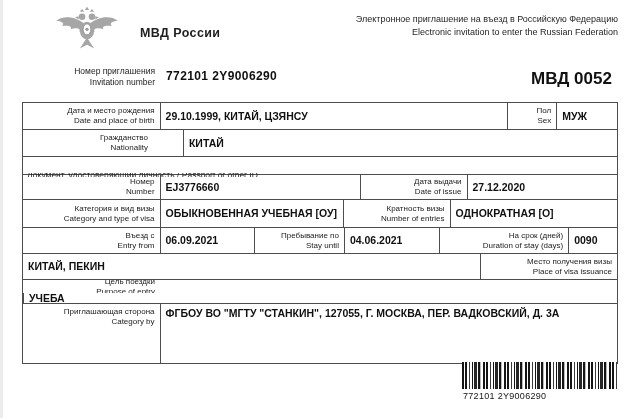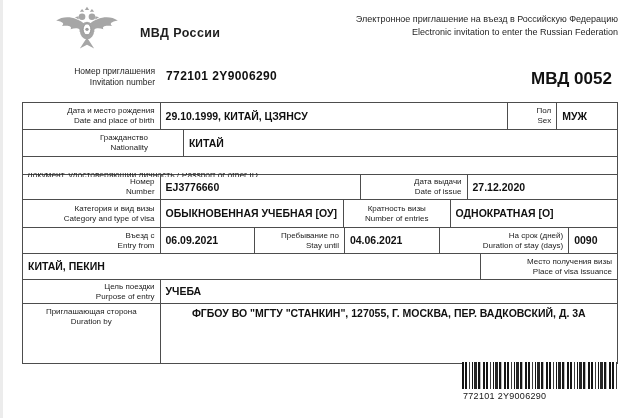--- a/index.html
+++ b/index.html
@@ -24,21 +24,21 @@
   
   .tbl { position:absolute; left:22px; top:102px; width:596px; border:1px solid #4d4d4d; box-sizing:border-box; background:#fff; }
   .row { display:flex; border-top:1px solid #4d4d4d; }
   .row:first-child { border-top:none; }
   .cell { box-sizing:border-box; border-left:1px solid #4d4d4d; padding:2px 5px;
           display:flex; flex-direction:column; justify-content:center; overflow:hidden; }
   .cell:first-child { border-left:none; }
   .lbl { text-align:right; font-size:8px; line-height:1.25; color:#222; }
   .val { font-size:10.5px; font-weight:700; color:#101010; line-height:1.15; }
   .section-head { font-size:8.5px; color:#222; padding-left:4px; }
-  .top-align { justify-content:flex-start; padding-top:3px;text-align:center; }
+  .top-align { justify-content:flex-start; padding-top:3px; }
   .w-label { width:137px; }
 
   
   .barcode {
     position:absolute; left:462px; top:362px; width:155px; height:27px;
     background:repeating-linear-gradient(90deg,
       #151515 0 2px, #fff 2px 3px, #151515 3px 5px, #fff 5px 7px,
       #3d3d3d 7px 8px, #fff 8px 10px, #151515 10px 11px, #fff 11px 12px,
       #262626 12px 15px, #fff 15px 16px, #151515 16px 18px, #b9b9b9 18px 19px, #fff 19px 21px);
   }
@@ -119,21 +119,21 @@
       </div>
       <div class="cell val" style="width:151px;">27.12.2020</div>
     </div>
 
     <div class="row" style="height:27px;">
       <div class="cell lbl w-label">
         <span>Категория и вид визы</span>
         <span>Category and type of visa</span>
       </div>
       <div class="cell val" style="width:184px;">ОБЫКНОВЕННАЯ УЧЕБНАЯ [ОУ]</div>
-      <div class="cell lbl" style="width:107px;align-items:center;">
+      <div class="cell lbl" style="width:107px;">
         <span>Кратность визы</span>
         <span>Number of entries</span>
       </div>
       <div class="cell val" style="width:168px;">ОДНОКРАТНАЯ [О]</div>
     </div>
 
     <div class="row" style="height:25px;">
       <div class="cell lbl w-label">
         <span>Въезд с</span>
         <span>Entry from</span>
@@ -152,32 +152,32 @@
     </div>
 
     <div class="row" style="height:25px;">
       <div class="cell val" style="width:459px;">КИТАЙ, ПЕКИН</div>
       <div class="cell lbl w-label">
         <span>Место получения визы</span>
         <span>Place of visa issuance</span>
       </div>
     </div>
 
-    <div class="row" style="height:23px;">
+    <div class="row" style="height:23px;flex-direction:column;">
       <div class="cell lbl w-label">
         <span>Цель поездки</span>
         <span>Purpose of entry</span>
       </div>
       <div class="cell val" style="width:459px;">УЧЕБА</div>
     </div>
 
     <div class="row" style="height:59px;">
       <div class="cell lbl w-label top-align">
         <span>Приглашающая сторона</span>
-        <span>Duration by</span>
+        <span>Category by</span>
       </div>
       <div class="cell val top-align" style="width:459px;">ФГБОУ ВО "МГТУ "СТАНКИН", 127055, Г. МОСКВА, ПЕР. ВАДКОВСКИЙ, Д. 3А</div>
     </div>
 
   </div>
 
   <div class="barcode"></div>
   <div class="barcode-text">772101 2Y9006290</div>
 </div>
 

